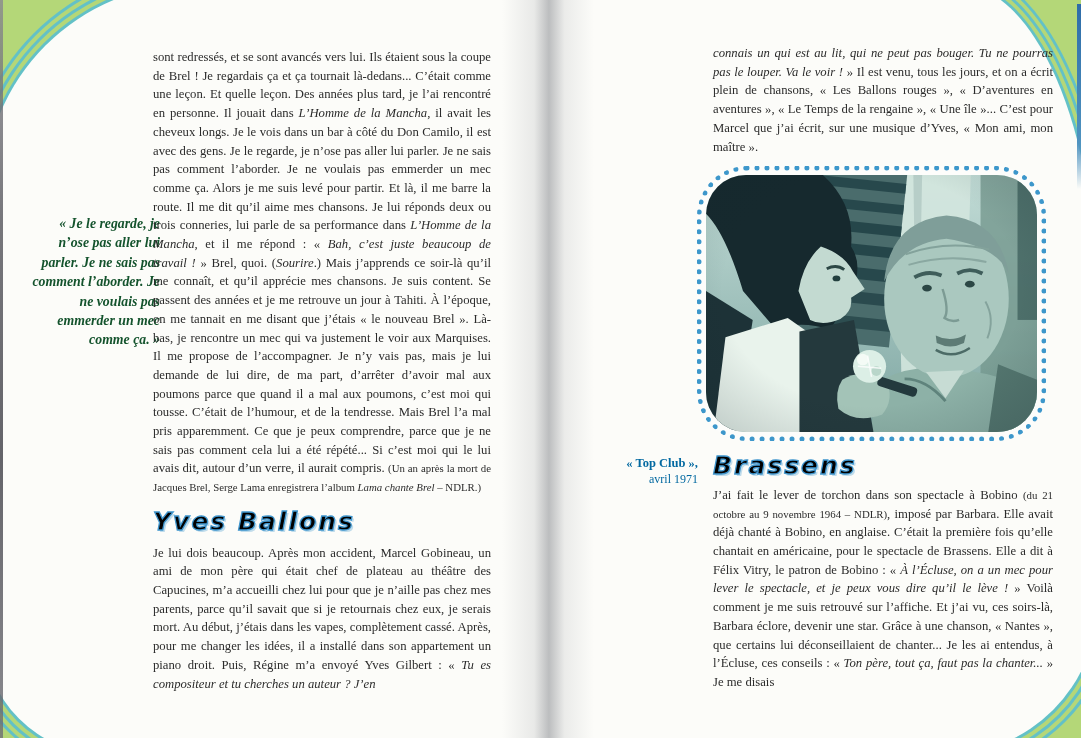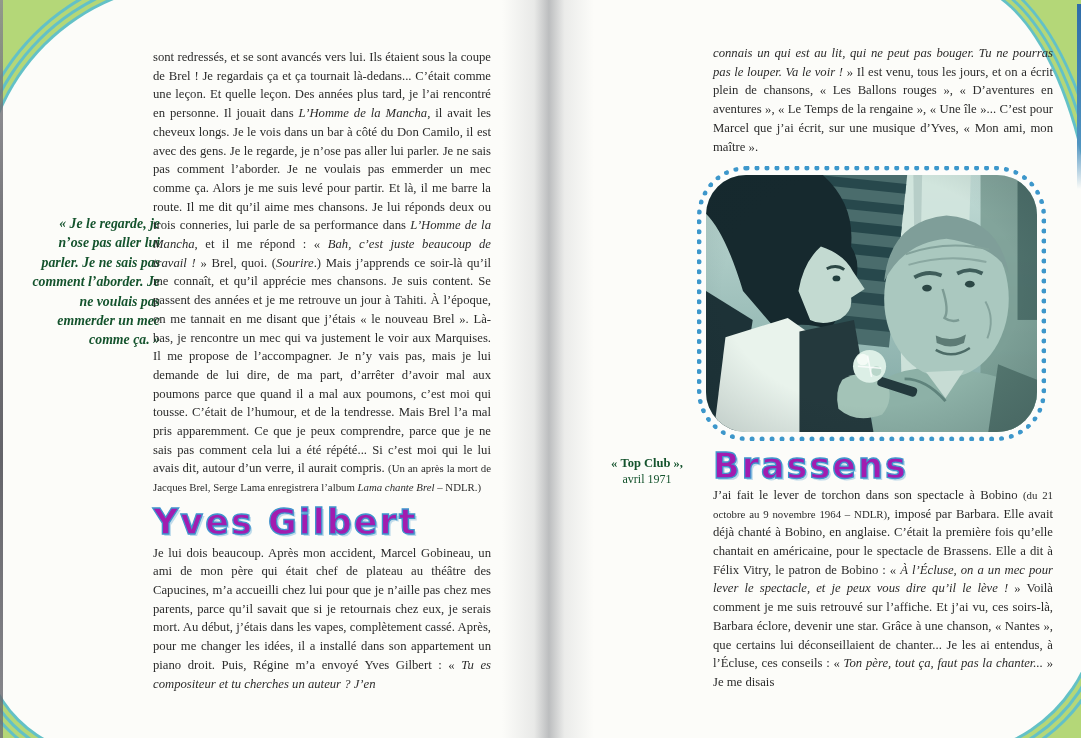--- a/index.html
+++ b/index.html
@@ -46,54 +46,55 @@
   .sm{font-size:10.8px;}
   .left-col{position:absolute; left:153px; top:48px; width:338px;}
   .right-col{position:absolute; left:713px; top:44px; width:340px;}
   .pull-quote{
     position:absolute; left:28px; top:214px; width:132px;
     text-align:right; font-weight:bold; font-style:italic;
     font-size:13.8px; line-height:19.4px; color:#14532d;
   }
   .deco-heading{
     font-family:"DejaVu Sans", sans-serif;
-    font-weight:bold; font-size:35px; letter-spacing:2px;
-    color:#a21caf; -webkit-text-stroke:1.3px #3f95cd;
+    font-weight:bold; font-size:25px; letter-spacing:2px;
+    color:#000000; -webkit-text-stroke:1.3px #3f95cd;
     text-shadow:2px 2px 0 rgba(80,160,210,.35);
     margin:16px 0 12px;
+    font-style:italic;
   }
   h2.brassens{margin:16px 0 10px;}
 
   
   .photo-frame{
     position:relative; left:-16px; margin-top:10px;
     width:349px; height:275px; box-sizing:border-box;
     border:5px dotted #3d97cb; border-radius:50px; padding:4px; background:#fdfdfb;
   }
   .photo-inner{width:100%; height:100%; border-radius:40px; overflow:hidden;}
   .photo-inner svg{display:block; width:100%; height:100%;}
   .caption{
     position:absolute; left:596px; top:456px; width:102px;
-    text-align:center; color:#14532d; line-height:1.25; z-index:3;
+    text-align:right; color:#0369a1; line-height:1.25; z-index:3;
   }
   .caption .c1{font-weight:bold; font-size:12.5px;}
   .caption .c2{font-size:12px;}
 </style>
 </head>
 <body>
 
 <div class="paper"></div>
 
 <div class="content">
 
   <div class="pull-quote">«&nbsp;Je le regarde, je n’ose pas aller lui parler. Je ne sais pas comment l’aborder. Je ne voulais pas emmerder un mec comme ça.&nbsp;»</div>
 
   <div class="left-col body-text">
     <p><span>sont redressés, et se sont avancés vers lui. Ils étaient sous la coupe de Brel&nbsp;! Je regardais ça et ça tournait là-dedans... C’était comme une leçon. Et quelle leçon. Des années plus tard, je l’ai rencontré en personne. Il jouait dans </span><span class="i">L’Homme de la Mancha</span><span>, il avait les cheveux longs. Je le vois dans un bar à côté du Don Camilo, il est avec des gens. Je le regarde, je n’ose pas aller lui parler. Je ne sais pas comment l’aborder. Je ne voulais pas emmerder un mec comme ça. Alors je me suis levé pour partir. Et là, il me barre la route. Il me dit qu’il aime mes chansons. Je lui réponds deux ou trois conneries, lui parle de sa performance dans </span><span class="i">L’Homme de la Mancha</span><span>, et il me répond&nbsp;: «&nbsp;</span><span class="i">Bah, c’est juste beaucoup de travail&nbsp;!</span><span>&nbsp;» Brel, quoi. (</span><span class="i">Sourire</span><span>.) Mais j’apprends ce soir-là qu’il me connaît, et qu’il apprécie mes chansons. Je suis content. Se passent des années et je me retrouve un jour à Tahiti. À l’époque, on me tannait en me disant que j’étais «&nbsp;le nouveau Brel&nbsp;». Là-bas, je rencontre un mec qui va justement le voir aux Marquises. Il me propose de l’accompagner. Je n’y vais pas, mais je lui demande de lui dire, de ma part, d’arrêter d’avoir mal aux poumons parce que quand il a mal aux poumons, c’est moi qui tousse. C’était de l’humour, et de la tendresse. Mais Brel l’a mal pris apparemment. Ce que je peux comprendre, parce que je ne sais pas comment cela lui a été répété... Si c’est moi qui le lui avais dit, autour d’un verre, il aurait compris. </span><span class="sm">(Un an après la mort de Jacques Brel, Serge Lama enregistrera l’album </span><span class="sm i">Lama chante Brel</span><span class="sm"> – NDLR.)</span></p>
-    <h2 class="deco-heading">Yves Gilbert</h2>
+    <h2 class="deco-heading">Yves Ballons</h2>
     <p><span>Je lui dois beaucoup. Après mon accident, Marcel Gobineau, un ami de mon père qui était chef de plateau au théâtre des Capucines, m’a accueilli chez lui pour que je n’aille pas chez mes parents, parce qu’il savait que si je retournais chez eux, je serais mort. Au début, j’étais dans les vapes, complètement cassé. Après, pour me changer les idées, il a installé dans son appartement un piano droit. Puis, Régine m’a envoyé Yves Gilbert&nbsp;: «&nbsp;</span><span class="i">Tu es compositeur et tu cherches un auteur&nbsp;? J’en</span></p>
   </div>
 
   <div class="right-col body-text">
     <p><span class="i">connais un qui est au lit, qui ne peut pas bouger. Tu ne pourras pas le louper. Va le voir&nbsp;!</span><span>&nbsp;» Il est venu, tous les jours, et on a écrit plein de chansons, «&nbsp;Les Ballons rouges&nbsp;», «&nbsp;D’aventures en aventures&nbsp;», «&nbsp;Le Temps de la rengaine&nbsp;», «&nbsp;Une île&nbsp;»... C’est pour Marcel que j’ai écrit, sur une musique d’Yves, «&nbsp;Mon ami, mon maître&nbsp;».</span></p>
 
     <div class="photo-frame">
       <div class="photo-inner">
         <svg viewBox="0 0 340 266" preserveAspectRatio="none">
           <defs>

